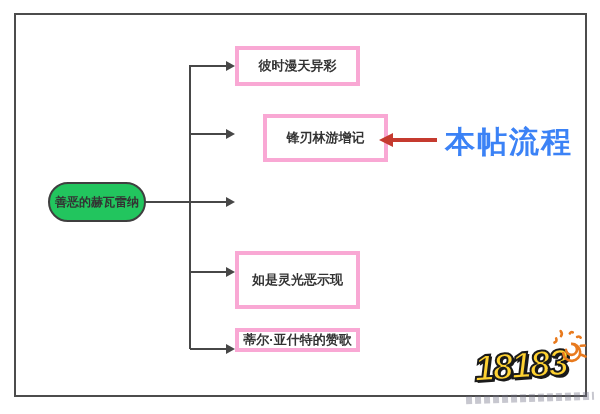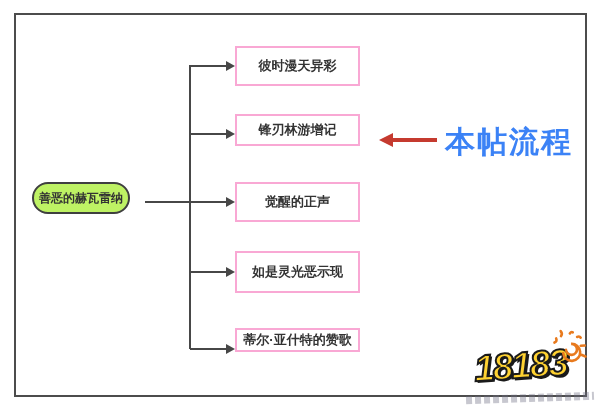--- a/index.html
+++ b/index.html
@@ -20,26 +20,26 @@
     position: absolute;
     left: 14px; top: 13px;
     width: 573px; height: 384px;
     border: 2px solid #4c4c4c;
     box-sizing: border-box;
     background: #ffffff;
   }
   
   .root-node {
     position: absolute;
-    left: 32px; top: 182px;
-    width: 98px; height: 32px;
+    left: 48px; top: 182px;
+    width: 98px; height: 40px;
     border: 2px solid #3f3f3f;
     border-radius: 20px;
     box-sizing: border-box;
-    background: #bef264;
+    background: #22c55e;
     display: flex; align-items: center; justify-content: center;
     z-index: 2;
   }
   .root-node span {
     font-size: 12px;
     font-weight: 700;
     color: #333333;
     white-space: nowrap;
   }
   
@@ -62,36 +62,36 @@
   .ah-1 { left: 226px; top: 61px; }
   .ah-2 { left: 226px; top: 129px; }
   .ah-3 { left: 226px; top: 197px; }
   .ah-4 { left: 226px; top: 267px; }
   .ah-5 { left: 226px; top: 344px; }
   
   .quest-box {
     position: absolute;
     left: 235px;
     width: 125px;
-    border: 2px solid #f9a8d4;
+    border: 4px solid #f9a8d4;
     box-sizing: border-box;
     background: #ffffff;
     display: flex; align-items: center; justify-content: center;
     z-index: 2;
   }
   .quest-box span {
     font-size: 13px;
     font-weight: 700;
     color: #333333;
     white-space: nowrap;
   }
   .qb-1 { top: 46px;  height: 40px; }
-  .qb-2 { top: 114px; height: 32px; }
+  .qb-2 { top: 114px; height: 48px; margin-left: 28px; }
   .qb-3 { top: 182px; height: 40px; }
-  .qb-4 { top: 251px; height: 42px; }
+  .qb-4 { top: 251px; height: 58px; }
   .qb-5 { top: 328px; height: 24px; }
   
   .anno-arrow-head {
     position: absolute;
     left: 379px; top: 133px;
     width: 0; height: 0;
     border-right: 14px solid #c53a2f;
     border-top: 7px solid transparent;
     border-bottom: 7px solid transparent;
     z-index: 3;
@@ -175,23 +175,20 @@
 
   <div class="root-node">
     <span>善恶的赫瓦雷纳</span>
   </div>
 
   <div class="quest-box qb-1">
     <span>彼时漫天异彩</span>
   </div>
   <div class="quest-box qb-2">
     <span>锋刃林游增记</span>
-  </div>
-  <div class="quest-box qb-3">
-    <span>觉醒的正声</span>
   </div>
   <div class="quest-box qb-4">
     <span>如是灵光恶示现</span>
   </div>
   <div class="quest-box qb-5">
     <span>蒂尔·亚什特的赞歌</span>
   </div>
 
   <div class="anno-arrow-head"></div>
   <div class="anno-arrow-tail"></div>

